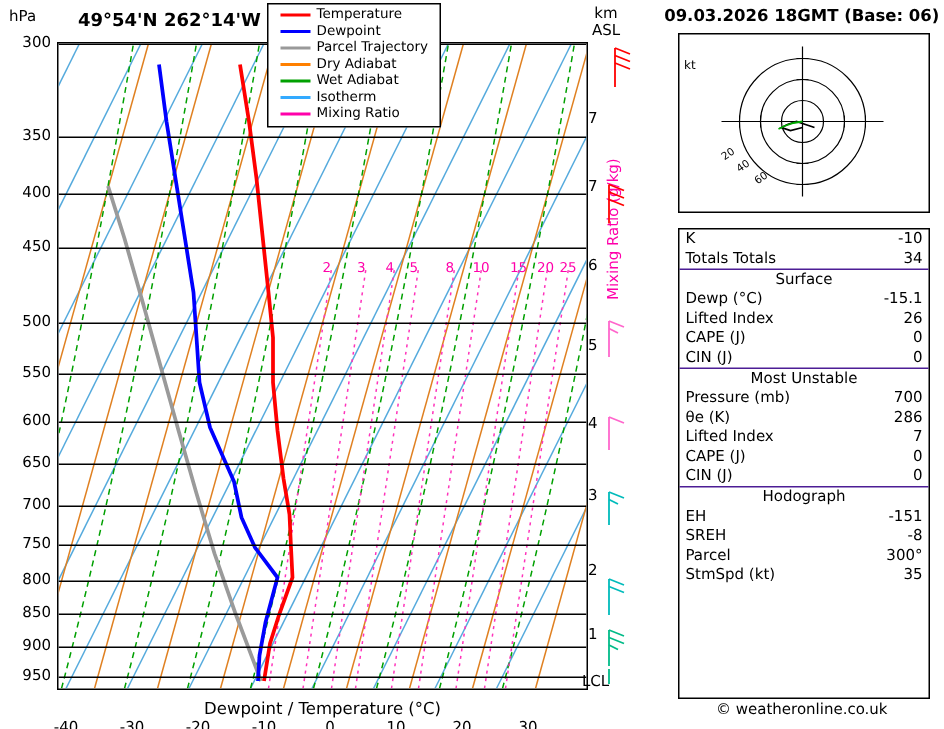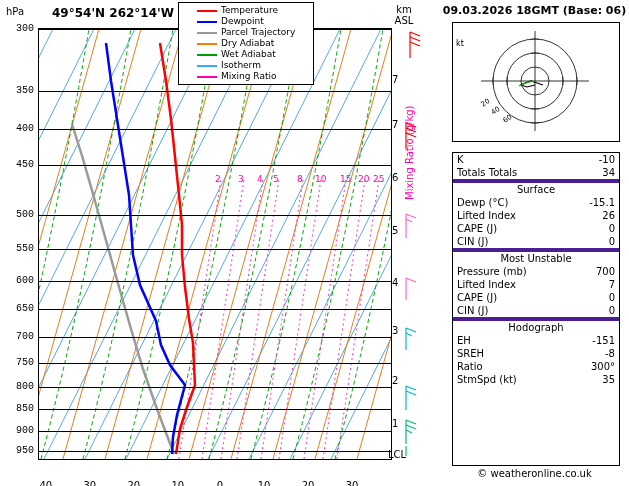--- a/index.html
+++ b/index.html
@@ -3,43 +3,43 @@
 <meta charset="utf-8">
 <style>
   html,body{margin:0;padding:0;}
   body{width:629px;height:486px;background:#ffffff;font-family:"DejaVu Sans",sans-serif;position:relative;overflow:hidden;}
   .root{position:absolute;left:0;top:0;width:629px;height:486px;}
 
   
   #skewt{position:absolute;left:0;top:0;width:430px;height:486px;}
   #plotbox{position:absolute;left:38px;top:28px;width:352px;height:430px;border:1px solid #000;overflow:hidden;background:#fff;}
   .hline{position:absolute;left:0;width:100%;height:1px;background:#000;}
-  .plabel{position:absolute;left:16px;width:32px;font-size:10px;color:#000;font-family:Liberation Mono, monospace;}
+  .plabel{position:absolute;left:2px;width:32px;text-align:right;font-size:10px;color:#000;}
   .hPa{position:absolute;left:6px;top:6px;font-size:10px;}
   .title{position:absolute;left:52px;top:6px;font-size:12px;font-weight:bold;color:#000;}
   .xlab{position:absolute;left:0;top:466px;width:430px;text-align:center;font-size:11px;}
   .xtick{position:absolute;top:480px;font-size:10px;transform:translateX(-50%);}
   .kmlab{position:absolute;left:392px;top:4px;font-size:10px;text-align:center;width:24px;line-height:11px;}
   .kmtick{position:absolute;left:392px;font-size:10px;color:#000;}
   .lcl{position:absolute;left:388px;font-size:10px;color:#000;}
   .mixlabel{position:absolute;left:0;top:0;font-size:9px;color:#f0a;}
   .mixaxis{position:absolute;left:404px;top:200px;font-size:10px;color:#f0a;transform:rotate(-90deg);transform-origin:left top;white-space:nowrap;}
-  .legend{position:absolute;left:178px;top:2px;border:1px solid #000;background:#fff;padding:2px 18px;font-size:9px;z-index:40;}
+  .legend{position:absolute;left:178px;top:2px;border:1px solid #000;background:#fff;padding:2px 8px;font-size:9px;z-index:40;}
   .legend div{height:11px;line-height:11px;white-space:nowrap;}
   .legend i{display:inline-block;width:20px;height:0;border-top-width:2px;border-top-style:solid;vertical-align:middle;margin-right:4px;}
 
   
   #right{position:absolute;left:440px;top:0;width:189px;height:486px;}
   .datehdr{position:absolute;left:0;top:4px;width:189px;text-align:center;font-size:11px;font-weight:bold;}
   #hodo{position:absolute;left:12px;top:22px;width:166px;height:118px;border:1px solid #000;background:#fff;}
   .kt{position:absolute;left:3px;top:16px;font-size:8px;}
   #tablebox{position:absolute;left:12px;top:152px;width:166px;height:312px;border:1px solid #000;background:#fff;font-size:10px;}
   .row{display:flex;justify-content:space-between;padding:0 4px;height:13px;line-height:13px;}
   .row span:last-child{text-align:right;}
-  .sechdr{text-align:center;height:13px;line-height:13px;border-top:4px solid #4c1d95;font-size:10px;}
+  .sechdr{text-align:center;height:13px;line-height:13px;border-top:1px solid #4c1d95;font-size:10px;}
   .credit{position:absolute;left:0;top:468px;width:189px;text-align:center;font-size:10px;color:#000;}
   svg{display:block;}
 </style>
 </head>
 <body>
 
 <div class="root">
 
   <div id="skewt">
     <div class="hPa">hPa</div>
@@ -214,20 +214,21 @@
     </svg>
 
     <div class="xtick" style="left:44px">-40</div>
     <div class="xtick" style="left:88px">-30</div>
     <div class="xtick" style="left:132px">-20</div>
     <div class="xtick" style="left:176px">-10</div>
     <div class="xtick" style="left:220px">0</div>
     <div class="xtick" style="left:264px">10</div>
     <div class="xtick" style="left:308px">20</div>
     <div class="xtick" style="left:352px">30</div>
+    <div class="xlab">Dewpoint / Temperature (°C)</div>
   </div>
 
   <div id="right">
     <div class="datehdr">09.03.2026 18GMT (Base: 06)</div>
 
     <div id="hodo">
       <div class="kt">kt</div>
       <svg width="164" height="116" viewBox="0 0 164 116">
         <g stroke="#000" fill="none" stroke-width="0.8">
           <circle cx="82" cy="58" r="14"></circle>
@@ -281,20 +282,24 @@
           <span>CIN (J)</span>
           <span>0</span>
         </div>
 
       <div class="sechdr">Most Unstable</div>
       <div class="row">
           <span>Pressure (mb)</span>
           <span>700</span>
         </div>
       <div class="row">
+          <span>θe (K)</span>
+          <span>286</span>
+        </div>
+      <div class="row">
           <span>Lifted Index</span>
           <span>7</span>
         </div>
       <div class="row">
           <span>CAPE (J)</span>
           <span>0</span>
         </div>
       <div class="row">
           <span>CIN (J)</span>
           <span>0</span>
@@ -303,21 +308,21 @@
       <div class="sechdr">Hodograph</div>
       <div class="row">
           <span>EH</span>
           <span>-151</span>
         </div>
       <div class="row">
           <span>SREH</span>
           <span>-8</span>
         </div>
       <div class="row">
-          <span>Ratio</span>
+          <span>Parcel</span>
           <span>300°</span>
         </div>
       <div class="row">
           <span>StmSpd (kt)</span>
           <span>35</span>
         </div>
     </div>
 
     <div class="credit">© weatheronline.co.uk</div>
   </div>

